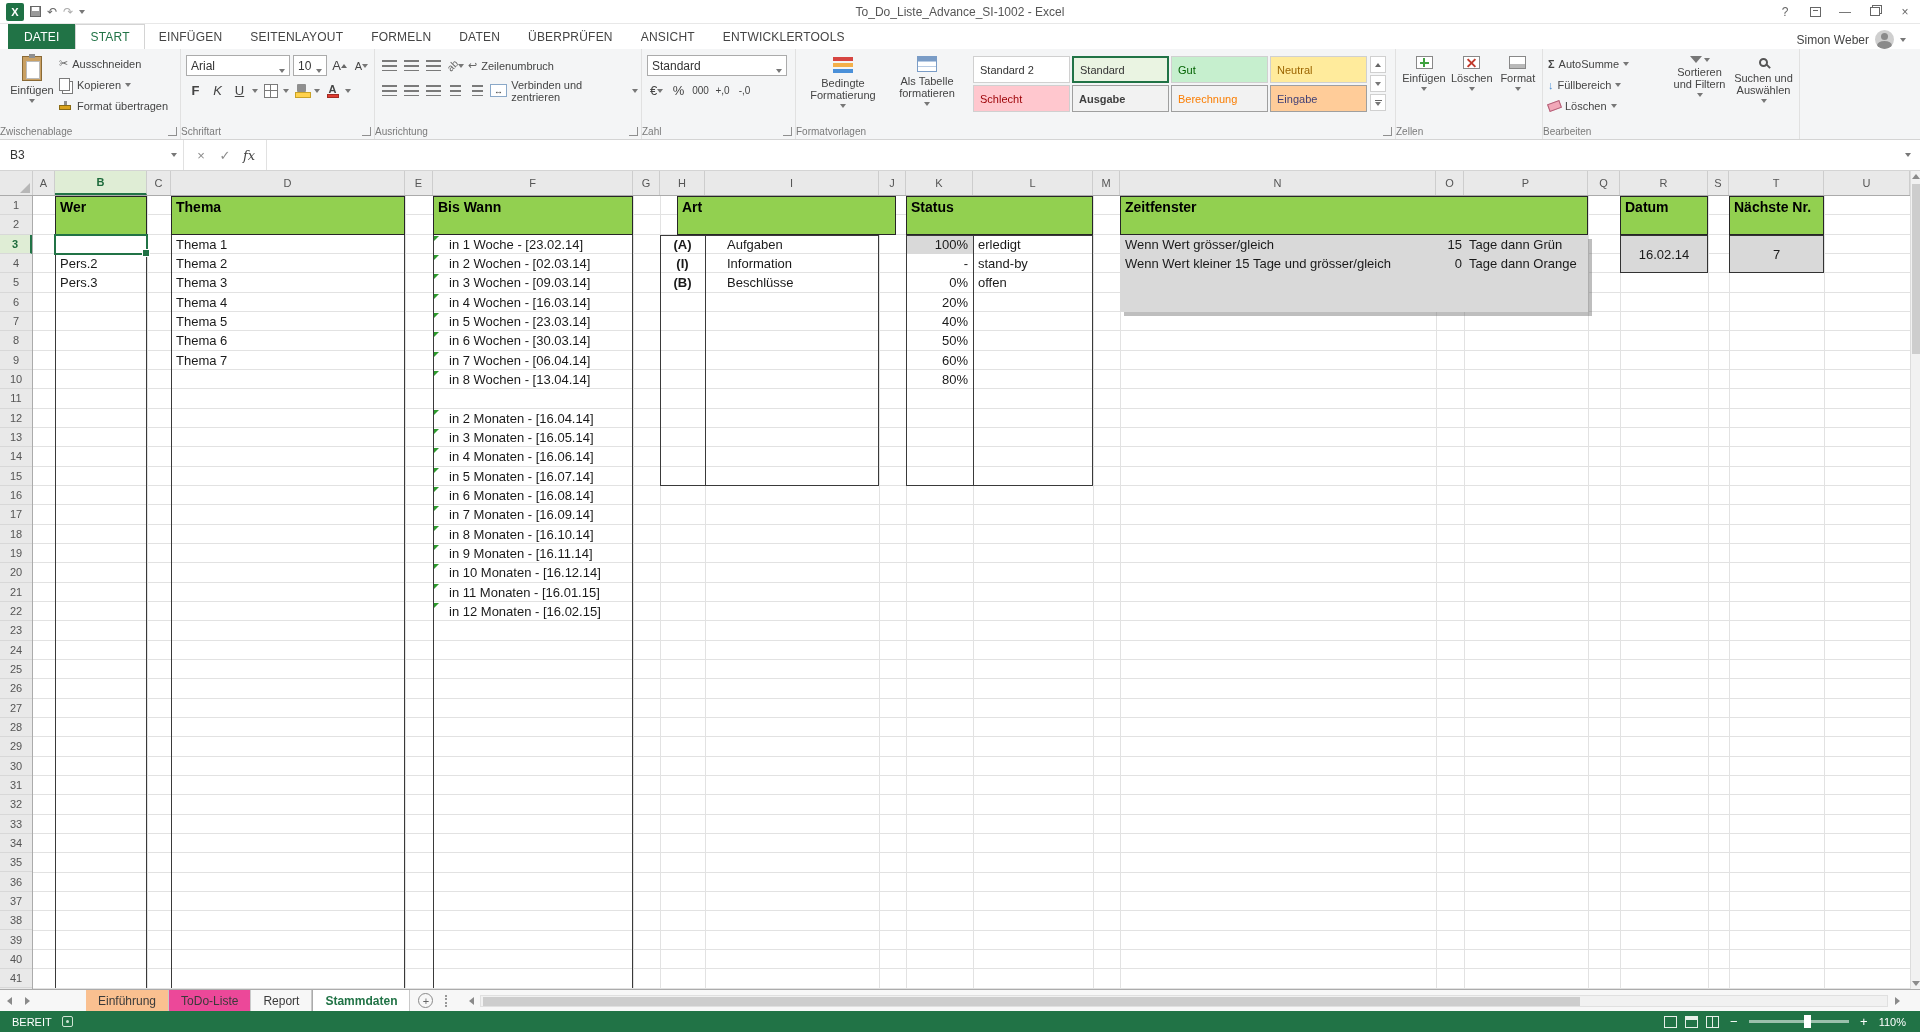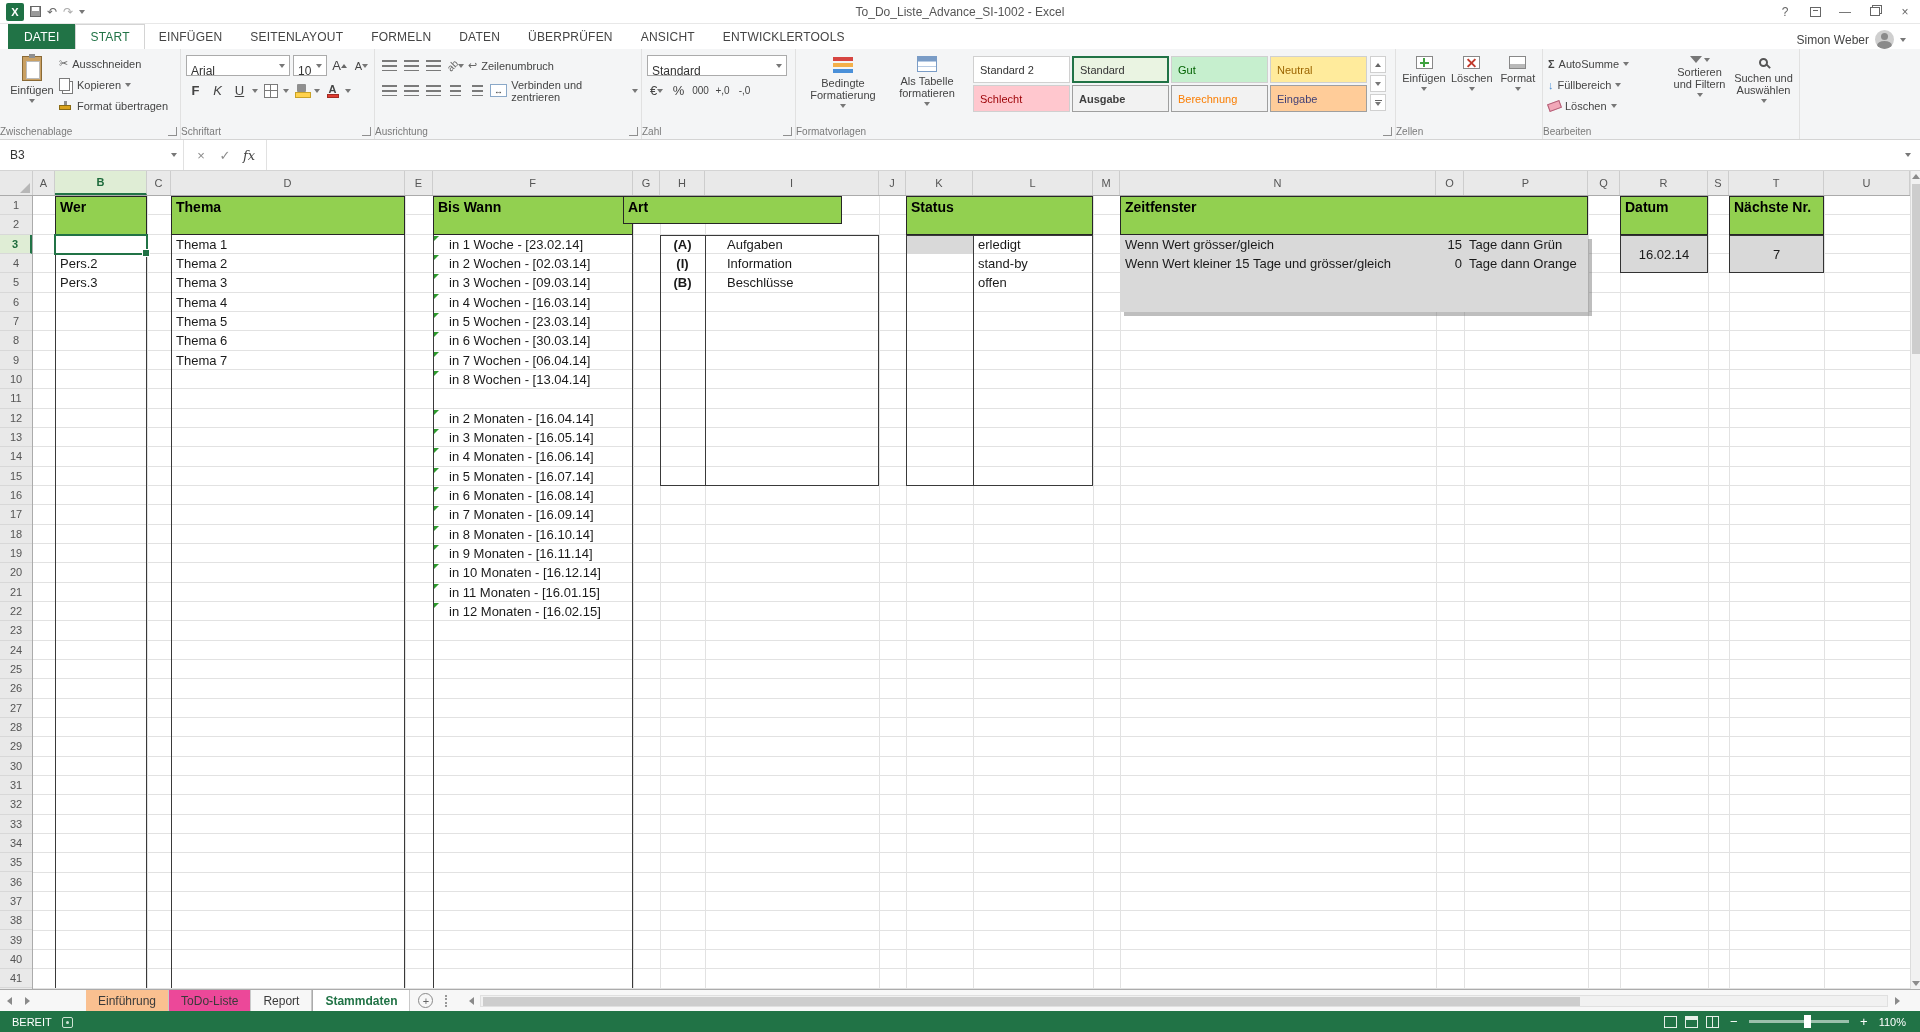--- a/index.html
+++ b/index.html
@@ -31,21 +31,21 @@
 .avatar::before{content:"";position:absolute;left:6px;top:3px;width:7px;height:7px;border-radius:50%;background:#8A8A8A}
 .avatar::after{content:"";position:absolute;left:2px;top:11px;width:15px;height:9px;border-radius:50% 50% 0 0;background:#8A8A8A}
 
 
 .ribbon{position:absolute;left:0;top:49px;width:1920px;height:91px;background:#F4F5F6;border-bottom:1px solid #D4D4D4;display:flex}
 .rgroup{position:relative;height:100%;border-right:1px solid #E1E1E1;padding:4px 3px 16px 5px}
 .glabel{position:absolute;left:0;right:0;bottom:2px;text-align:left;font-size:10px;color:#7A7A7A}
 .launcher{position:absolute;right:3px;bottom:3px;width:9px;height:9px;border-right:1px solid #8F8F8F;border-bottom:1px solid #8F8F8F}
 .bigbtn{display:flex;flex-direction:column;align-items:center;justify-content:flex-start;gap:3px;font-size:11px;line-height:12px;text-align:center;color:#444;padding:3px 2px;height:70px}
 .smallrow{display:flex;align-items:center;gap:4px;font-size:11px;height:21px;color:#444}
-.rsel{display:flex;align-items:flex-start;justify-content:space-between;border:1px solid #ABABAB;background:#fff;height:21px;font-size:12px;padding:8px 4px;color:#333}
+.rsel{display:flex;align-items:flex-end;justify-content:space-between;border:1px solid #ABABAB;background:#fff;height:21px;font-size:12px;padding:2px 4px;color:#333}
 .frow{display:flex;align-items:center;gap:3px;height:25px}
 .chbtn{min-width:19px;height:20px;display:flex;align-items:center;justify-content:center;font-size:13px;color:#444}
 .alico{width:15px;height:11px;background:repeating-linear-gradient(to bottom,#7A7A7A 0 2px,transparent 2px 5px)}
 .clipic{width:20px;height:25px;background:#C9A063;border:1px solid #8A6A36;position:relative}
 .clipic::before{content:"";position:absolute;left:3px;top:4px;width:12px;height:16px;background:#fff;border:1px solid #BBB}
 .clipic::after{content:"";position:absolute;left:6px;top:-3px;width:6px;height:4px;background:#8F8F8F}
 .copyic{width:11px;height:13px;border:1px solid #7A7A7A;background:#fff;box-shadow:3px 3px 0 -1px #fff,3px 3px 0 0 #7A7A7A;margin-right:3px}
 .paintic{width:12px;height:5px;background:#D9A21B;border:1px solid #8A6A12;position:relative;margin:4px 2px 0 0}
 .paintic::before{content:"";position:absolute;left:4px;top:-5px;width:3px;height:4px;background:#8F8F8F}
 .bordic{width:14px;height:14px;border:1px solid #7A7A7A;background:linear-gradient(#7A7A7A,#7A7A7A) center/100% 1px no-repeat,linear-gradient(#7A7A7A,#7A7A7A) center/1px 100% no-repeat,#fff}
@@ -150,21 +150,21 @@
 .stab.todo{background:#ec4899}
 .stab.active{background:#fff;color:#217346;font-weight:bold;border-left:1px solid #ABABAB}
 .addsheet{width:15px;height:15px;border:1px solid #8A8A8A;border-radius:50%;display:flex;align-items:center;justify-content:center;font-size:11px;color:#666;margin:auto 8px}
 .splitter{width:5px;border-left:2px dotted #999;height:12px;margin:auto 4px}
 .hscroll{flex:1;display:flex;align-items:center;margin:0 14px 0 8px;position:relative}
 .htrack{flex:1;height:12px;background:#F1F1F1;position:relative;border:1px solid #E0E0E0}
 .hthumb{position:absolute;left:2px;top:1px;height:9px;width:78%;background:#CDCDCD}
 
 
 .statusbar{position:absolute;left:0;top:1011px;width:1920px;height:21px;background:#217346;color:#fff;display:flex;align-items:center;font-size:11px}
-.sb-left{display:flex;align-items:flex-end;gap:10px;padding-left:12px}
+.sb-left{display:flex;align-items:center;gap:10px;padding-left:12px}
 .macroic{width:11px;height:11px;border:1px solid #CFE3D4;border-radius:2px;position:relative}
 .macroic::after{content:"";position:absolute;left:3px;top:3px;width:3px;height:3px;border-radius:50%;background:#CFE3D4}
 .sb-right{margin-left:auto;display:flex;align-items:center;gap:8px;padding-right:14px}
 .viewic{width:13px;height:12px;border:1px solid #E6EFE8;background:transparent}
 .viewic.v2{background:linear-gradient(#E6EFE8,#E6EFE8) top/100% 3px no-repeat}
 .viewic.v3{background:linear-gradient(#E6EFE8,#E6EFE8) center/1px 100% no-repeat}
 .zoomtrack{width:100px;height:3px;background:rgba(255,255,255,.55);position:relative}
 .zoomthumb{position:absolute;left:55%;top:-5px;width:7px;height:13px;background:#fff}
 .zbtn{width:14px;text-align:center;font-size:13px;line-height:1}
 </style>
@@ -551,21 +551,21 @@
       <div class="rbox" style="left:138px;top:0;width:234px;height:792px;border-left:1px solid #3A3A3A;border-right:1px solid #3A3A3A"></div>
       <div class="rbox" style="left:400px;top:0;width:200px;height:792px;border-left:1px solid #3A3A3A;border-right:1px solid #3A3A3A"></div>
       <div class="rbox" style="left:627px;top:38.7px;width:219px;height:251.3px;border:1px solid #3A3A3A"></div>
       <div class="rbox" style="left:672px;top:38.7px;width:0;height:251.3px;border-left:1px solid #3A3A3A"></div>
       <div class="rbox" style="left:873px;top:38.7px;width:187px;height:251.3px;border:1px solid #3A3A3A"></div>
       <div class="rbox" style="left:940px;top:38.7px;width:0;height:251.3px;border-left:1px solid #3A3A3A"></div>
 
       <div class="gh" style="left:22px;top:0;width:92px;height:38.7px">Wer</div>
       <div class="gh" style="left:138px;top:0;width:234px;height:38.7px">Thema</div>
       <div class="gh" style="left:400px;top:0;width:200px;height:38.7px">Bis Wann</div>
-      <div class="gh" style="left:590px;top:0;width:219px;height:28px">Art</div>
+      <div class="gh" style="left:644px;top:0;width:219px;height:39px">Art</div>
       <div class="gh" style="left:873px;top:0;width:187px;height:38.7px">Status</div>
       <div class="gh" style="left:1087px;top:0;width:468px;height:38.7px">Zeitfenster</div>
       <div class="gh" style="left:1587px;top:0;width:88px;height:38.7px">Datum</div>
       <div class="gh" style="left:1696px;top:0;width:95px;height:38.7px">Nächste Nr.</div>
 
       <div class="clist" style="position:absolute;left:22px;top:58px;width:92px">
 
       <div class="pl">Pers.2</div>
           <div class="pl">Pers.3</div>
         </div>
@@ -619,20 +619,31 @@
             <span class="art-code">(I)</span>
             <span class="art-label">Information</span>
           </div>
 
           <div class="art-row">
             <span class="art-code">(B)</span>
             <span class="art-label">Beschlüsse</span>
           </div>
         </div>
 
+      <div class="clist" style="position:absolute;left:873px;top:38.7px;width:67px">
+
+      <div class="pct">100%</div>
+          <div class="pct">-</div>
+          <div class="pct">0%</div>
+          <div class="pct">20%</div>
+          <div class="pct">40%</div>
+          <div class="pct">50%</div>
+          <div class="pct">60%</div>
+          <div class="pct">80%</div>
+        </div>
 
       <div class="clist" style="position:absolute;left:940px;top:38.7px;width:120px">
 
       <div class="pl">erledigt</div>
           <div class="pl">stand-by</div>
           <div class="pl">offen</div>
         </div>
 
       <div style="position:absolute;left:1087px;top:38.7px;width:468px">
 

